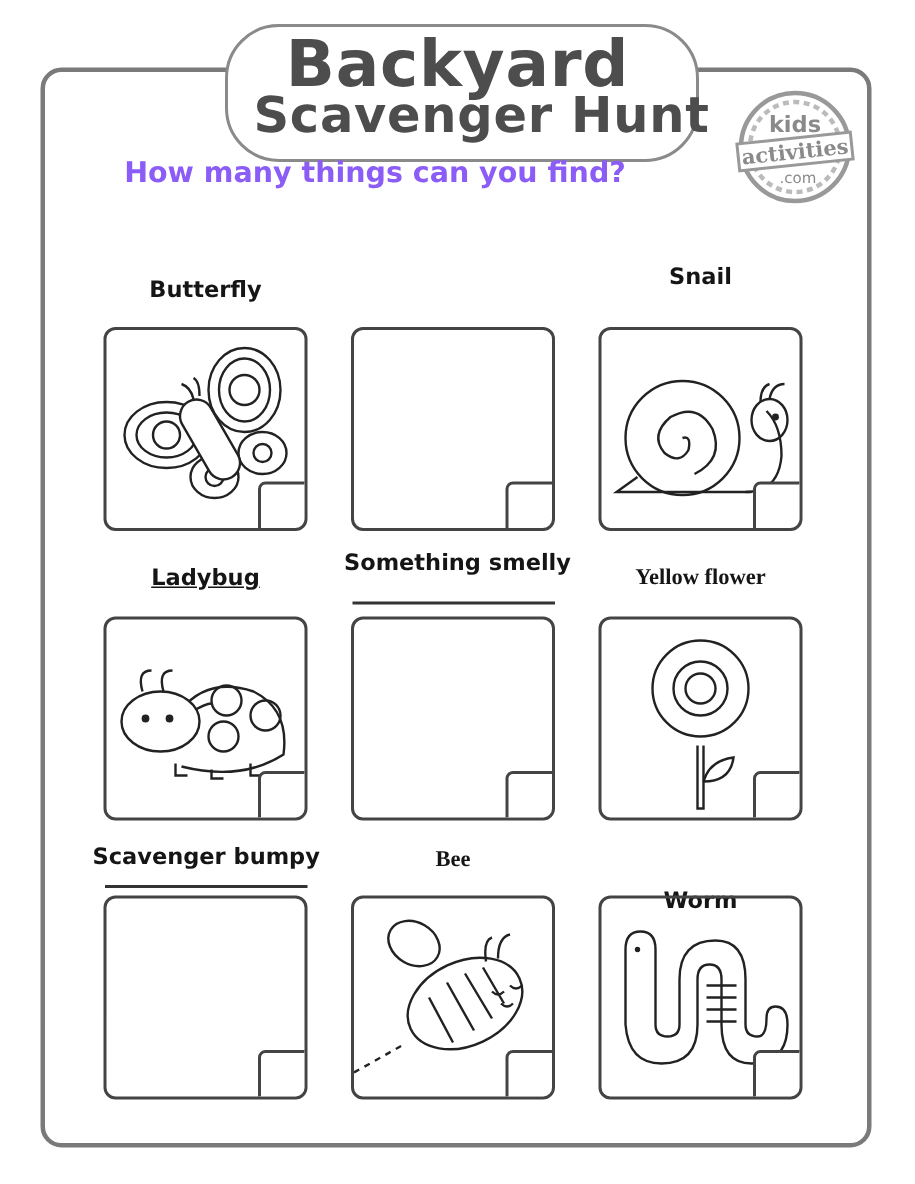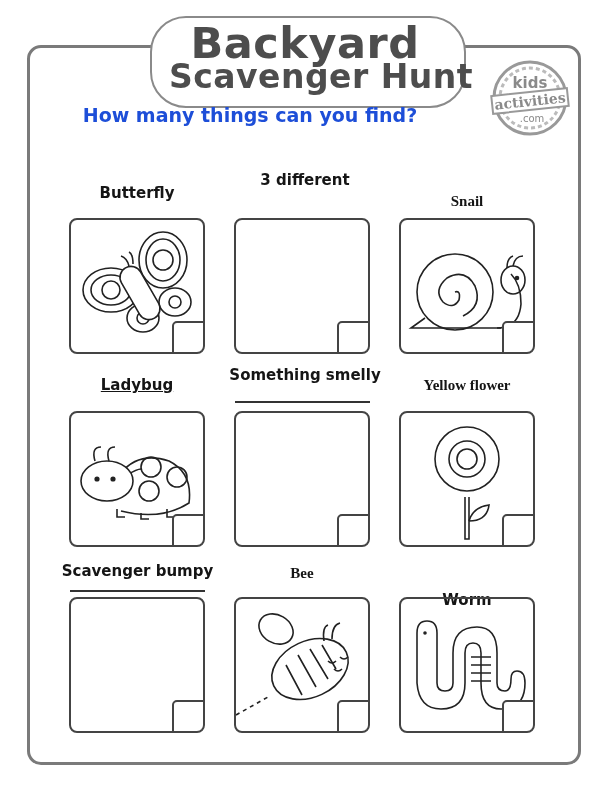--- a/index.html
+++ b/index.html
@@ -7,21 +7,21 @@
          font-family:"DejaVu Sans", "Liberation Sans", sans-serif; }
   .outer-frame { position:absolute; left:27px; top:45px; width:554px; height:720px;
                  border:3px solid #7a7a7a; border-radius:14px; box-sizing:border-box; }
   .title-bubble { position:absolute; left:150px; top:16px; width:312px; height:88px;
                   background:#fff; border:2px solid #8a8a8a; border-radius:36px; }
   .title-line { position:absolute; left:0; width:100%; text-align:center;
                 font-weight:bold; color:#4d4d4d; letter-spacing:0.5px; }
   .title-1 { top:24px; font-size:43px; line-height:38px; }
   .title-2 { top:58px; font-size:33px; line-height:38px;margin-left:16px; }
   .subtitle { position:absolute; left:0; top:104px; width:500px; text-align:center;
-              font-weight:bold; font-size:19px; color:#1d4ed8; }
+              font-weight:bold; font-size:19px; color:#8b5cf6; }
   .logo { position:absolute; left:490px; top:58px; width:80px; height:80px; }
   .label { position:absolute; text-align:center; font-weight:bold; color:#151515;
            font-size:15px; line-height:16px; }
   .fill-line { position:absolute; height:2px; background:#333; }
   .box { position:absolute; width:136px; height:136px; border:2px solid #444;
          border-radius:8px; box-sizing:border-box; overflow:hidden; }
   .box .check { position:absolute; right:-2px; bottom:-2px; width:33px; height:33px;
                 border:2px solid #444; border-top-left-radius:5px; border-bottom-right-radius:8px;
                 box-sizing:border-box; background:#fff; }
   .box svg.art { position:absolute; left:0; top:0; width:132px; height:132px; }
@@ -59,27 +59,26 @@
       <circle cx="104" cy="82" r="6"></circle>
     <ellipse cx="72" cy="98" rx="16" ry="14"></ellipse>
       <circle cx="72" cy="98" r="6"></circle>
     <rect x="58" y="44" width="22" height="58" rx="11" transform="rotate(-30 69 73)" fill="#fff"></rect>
     <path d="M58 46 q-2 -8 -8 -10 M62 44 q0 -10 -4 -12"></path>
   </svg>
   <div class="check"></div>
 </div>
 
 <div class="label" style="left:220px;top:172px;width:170px;">
-  <div>3 different</div>
 </div>
 <div class="box" style="left:234px;top:218px;">
   <div class="check"></div>
 </div>
 
-<div class="label" style="left:399px;top:193px;width:136px;font-family:Liberation Serif, serif;">Snail</div>
+<div class="label" style="left:399px;top:176px;width:136px;">Snail</div>
 <div class="box" style="left:399px;top:218px;">
   <svg class="art" viewBox="0 0 132 132" fill="none" stroke="#222" stroke-width="1.6">
     <path d="M96 108 q22 0 24 -24 q0 -20 -10 -30"></path>
     <ellipse cx="112" cy="60" rx="12" ry="14"></ellipse>
     <circle cx="116" cy="58" r="1.5" fill="#222"></circle>
     <path d="M106 48 q0 -10 6 -12 M112 46 q2 -10 10 -10"></path>
     <circle cx="54" cy="72" r="38" fill="#fff"></circle>
     <path d="M54 72 q6 -2 4 8 q-6 10 -16 2 q-10 -12 4 -24 q18 -10 28 8 q8 20 -12 30"></path>
     <path d="M24 108 L10 108 L24 98 M20 108 L100 108"></path>
   </svg>

